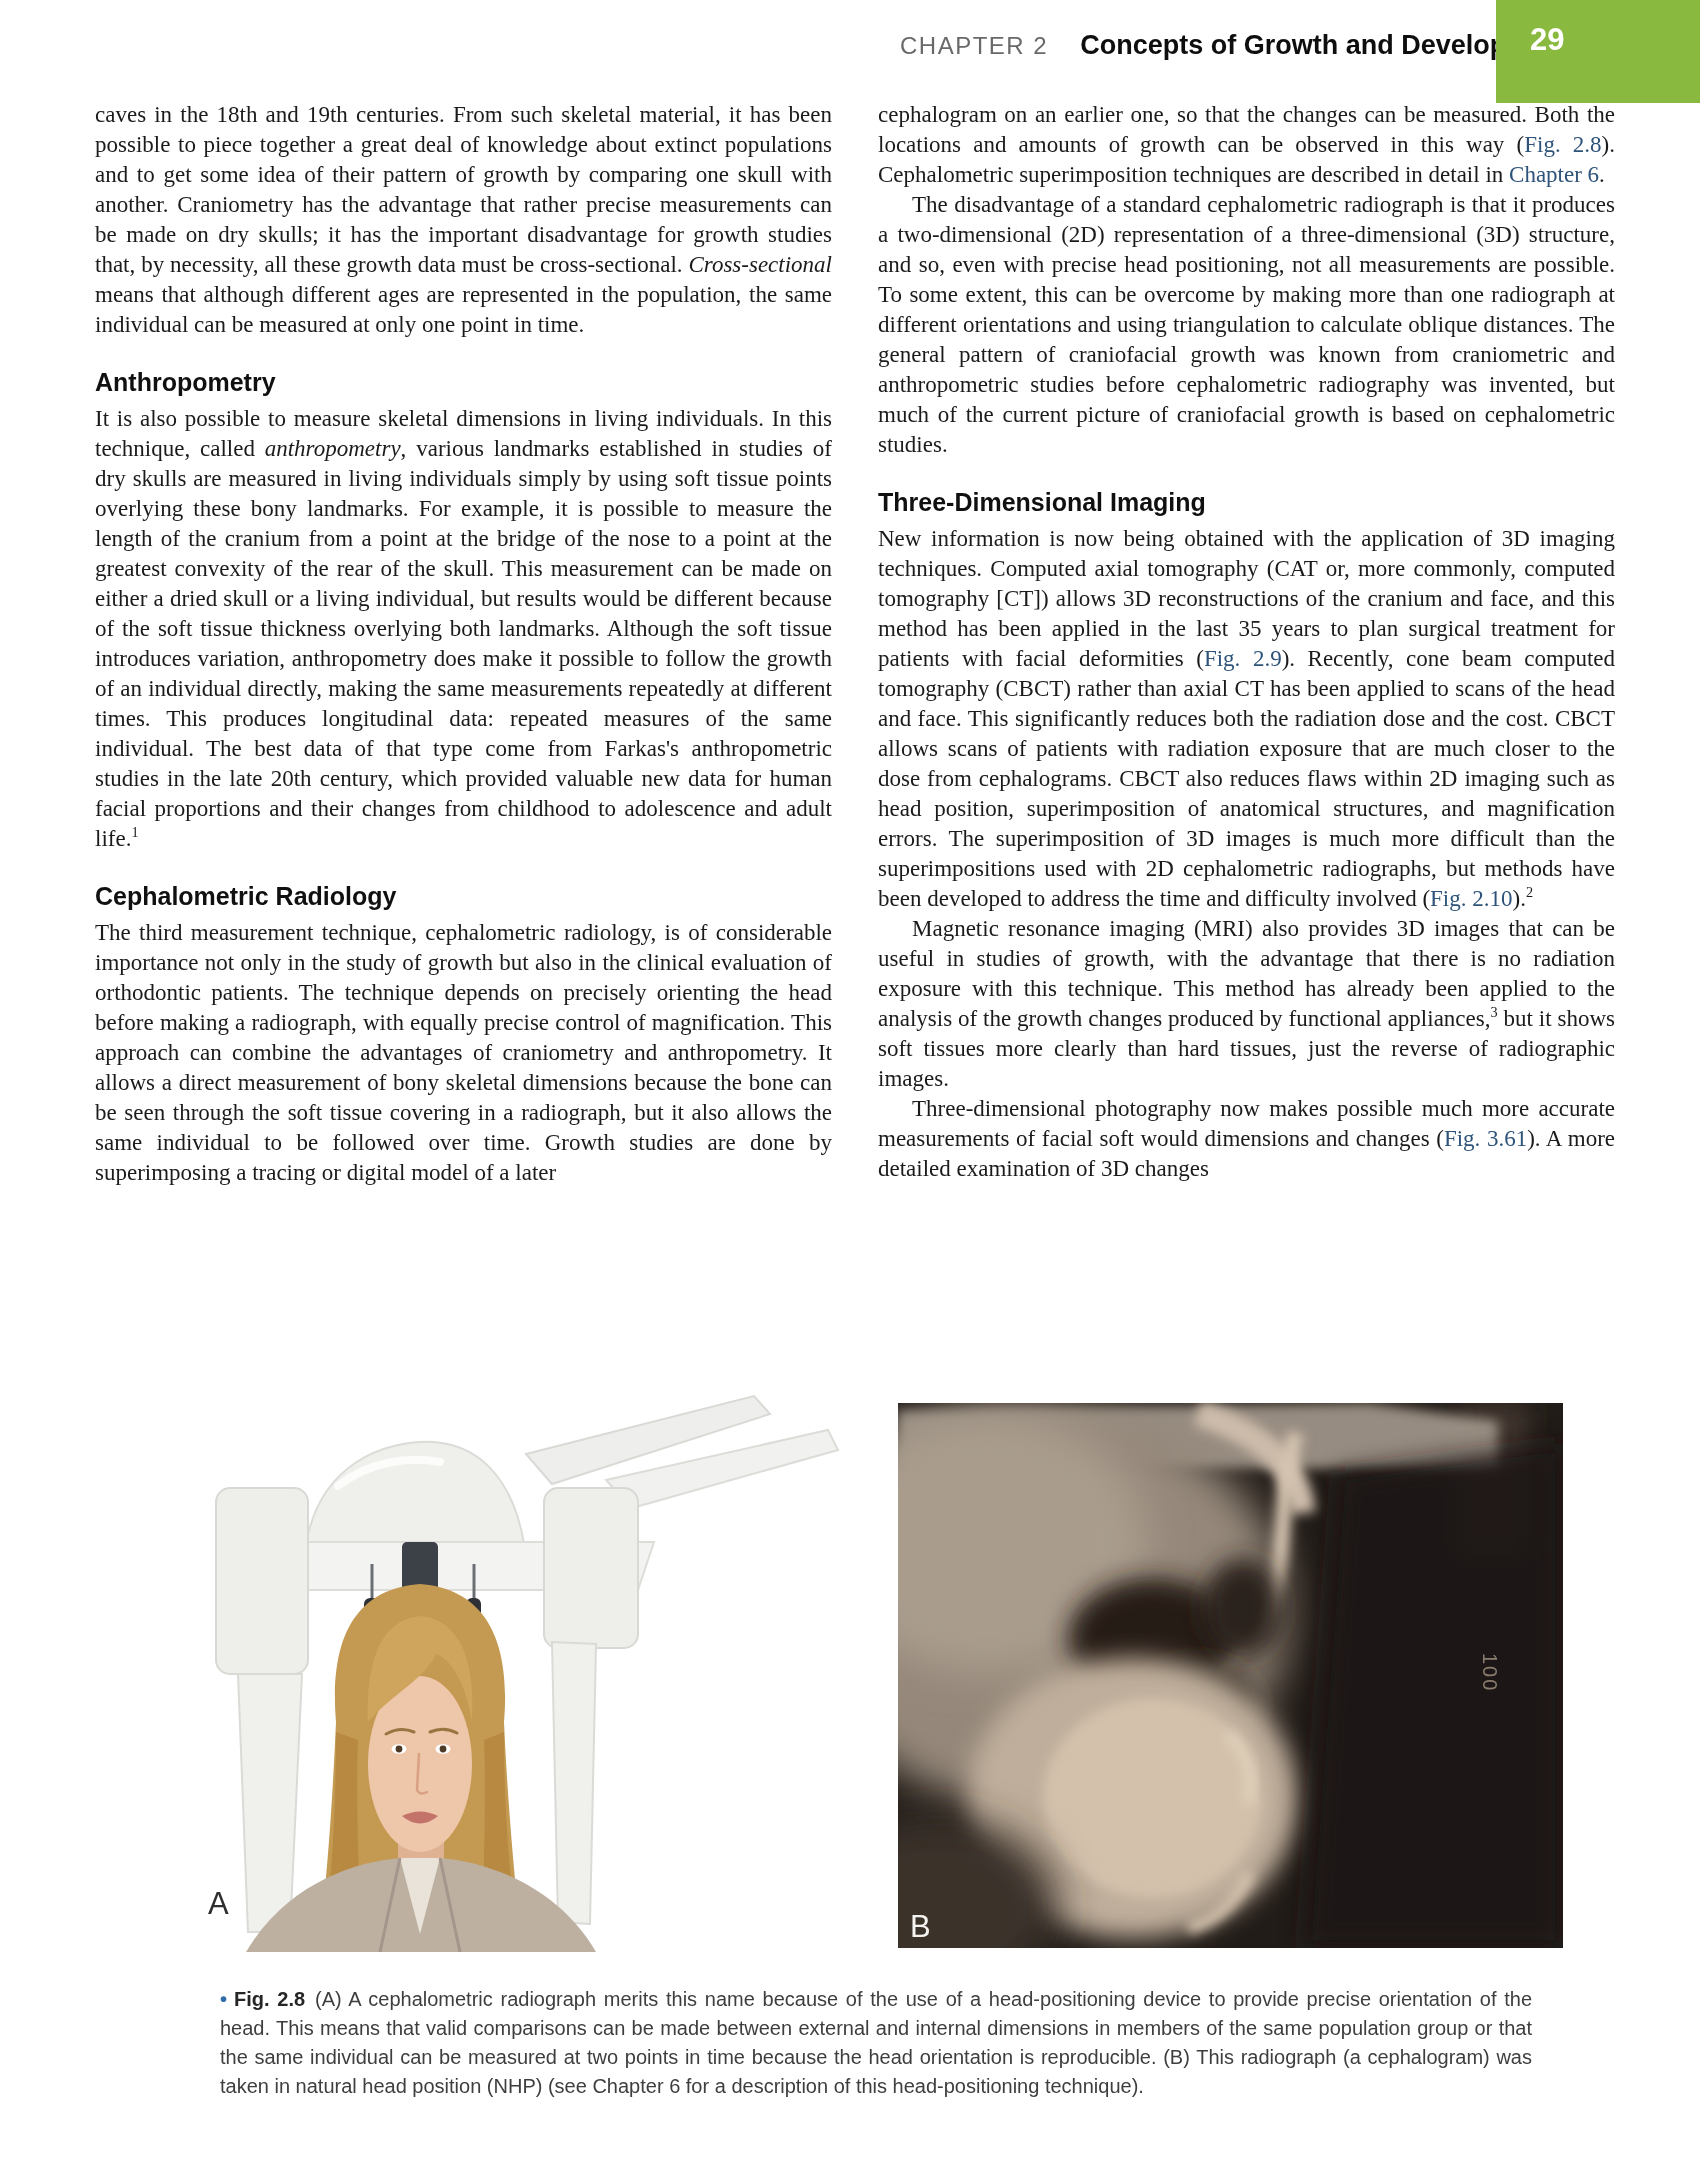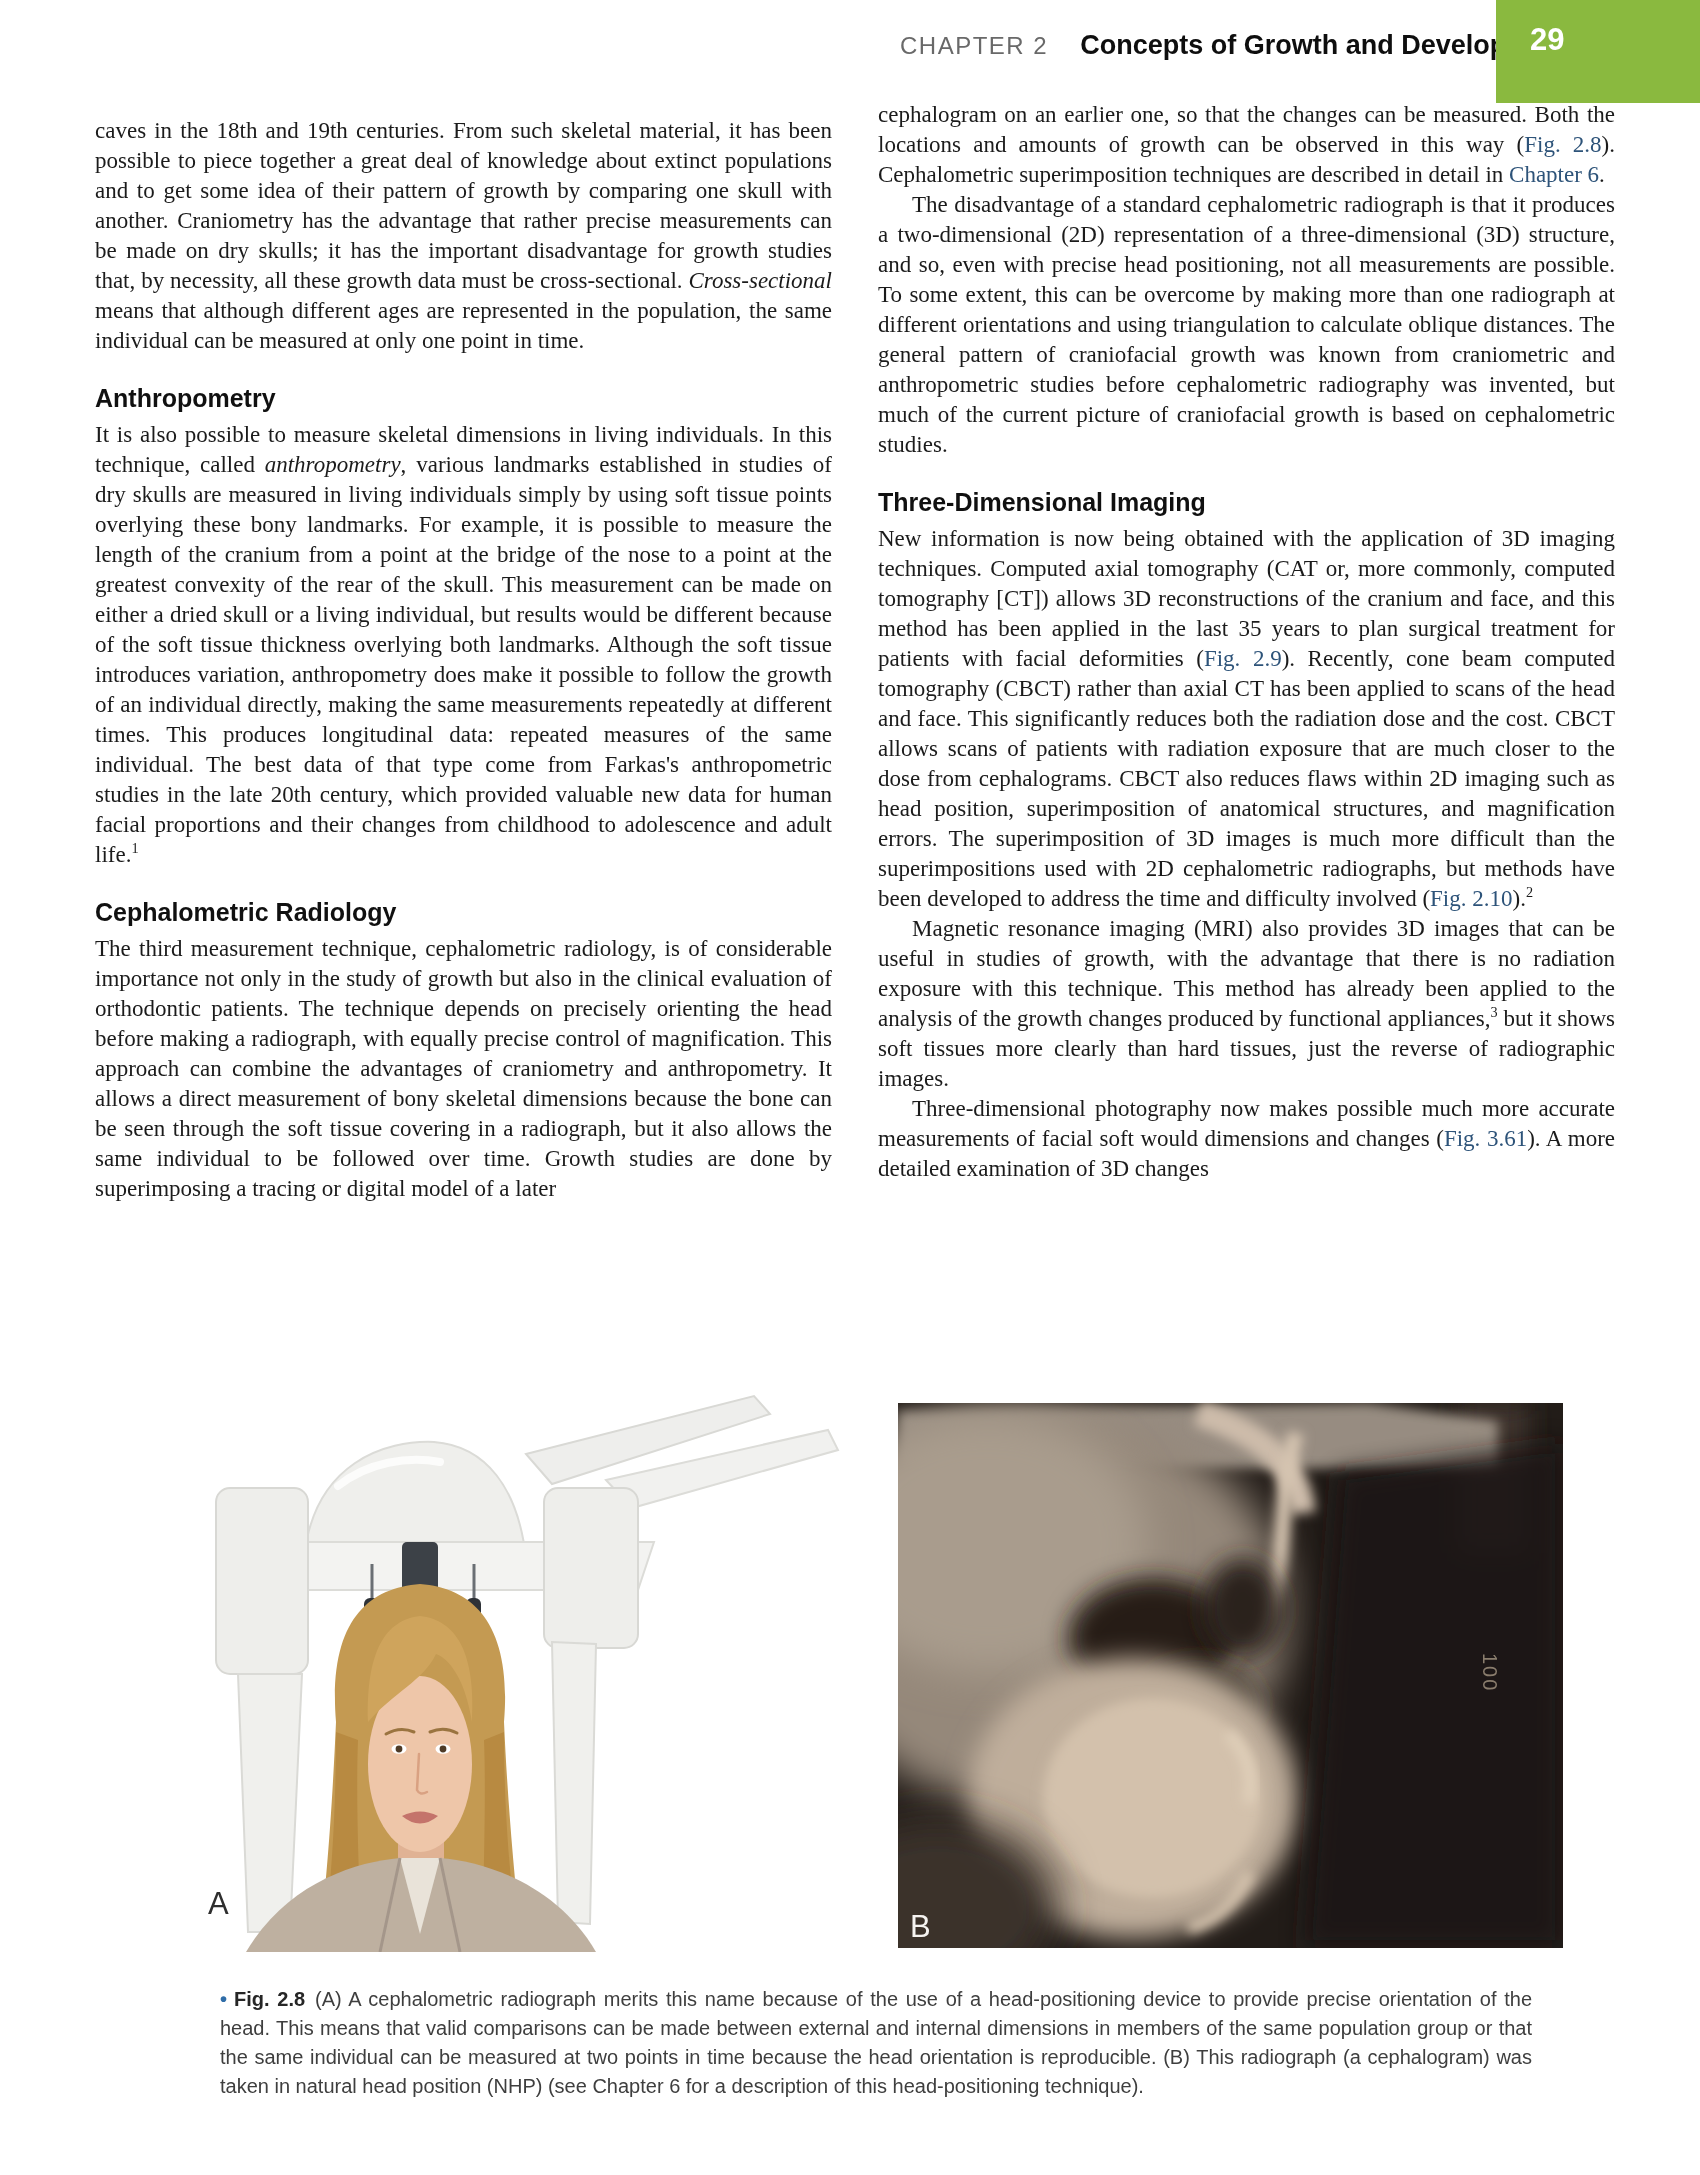--- a/index.html
+++ b/index.html
@@ -17,21 +17,21 @@
   .chapter-title { font-size:27px; font-weight:700; color:#0e0e0e; }
 
   .logo-wrap { position:absolute; left:1392px; top:12px; width:256px; text-align:center; }
   .logo-svg  { display:block; width:250px; height:104px; margin:0 auto; }
   .logo-url  { font-family:"Liberation Sans", sans-serif; font-size:24px; color:#3d3d3d; margin-top:-4px; }
   .logo-fa   { font-family:"Liberation Sans", sans-serif; font-size:19px; color:#4a4a4a;
                margin-top:9px; direction:rtl; text-align:right; white-space:nowrap; }
 
   
   .col { position:absolute; top:100px; width:737px; }
-  .col-left  { left:95px;margin-top:16px; }
+  .col-left  { left:95px; }
   .col-right { left:878px; }
   .col p { margin:0; text-align:justify; font-size:23px; line-height:30px; color:#1b1b1b; }
   .col p.indent { text-indent:34px; }
   h2.sect { font-family:"Liberation Sans", sans-serif; font-size:25px; line-height:30px;
             font-weight:700; color:#101010; margin:27px 0 7px 0; }
   .it  { font-style:italic; }
   .lnk { color:#2d5379; }
   sup  { font-size:0.62em; vertical-align:super; line-height:0; }
 
   

